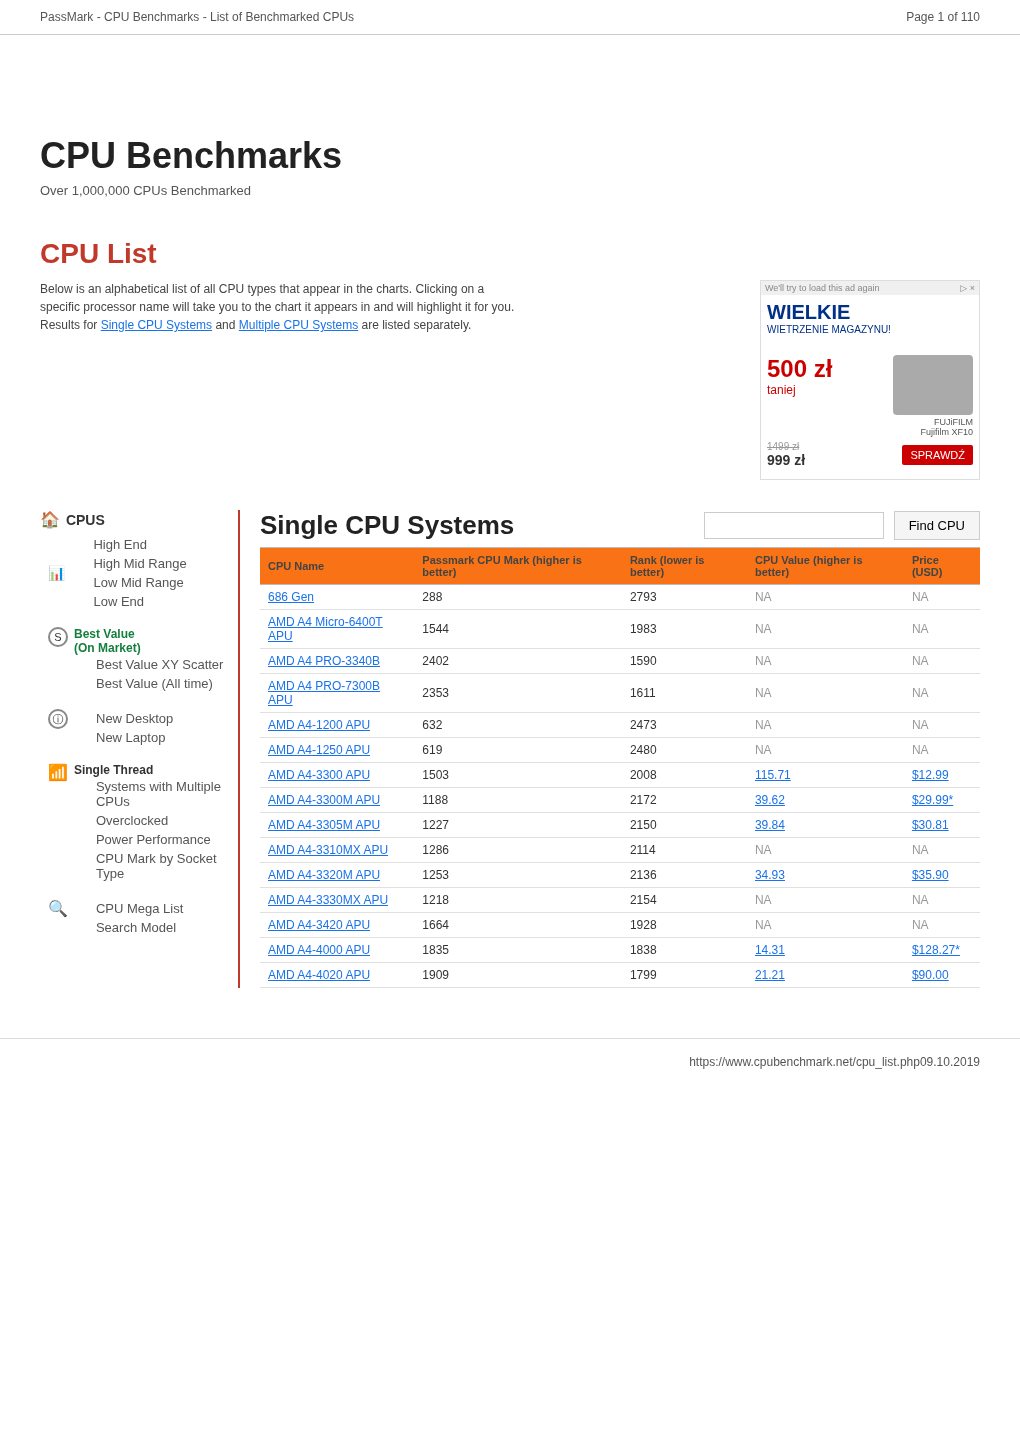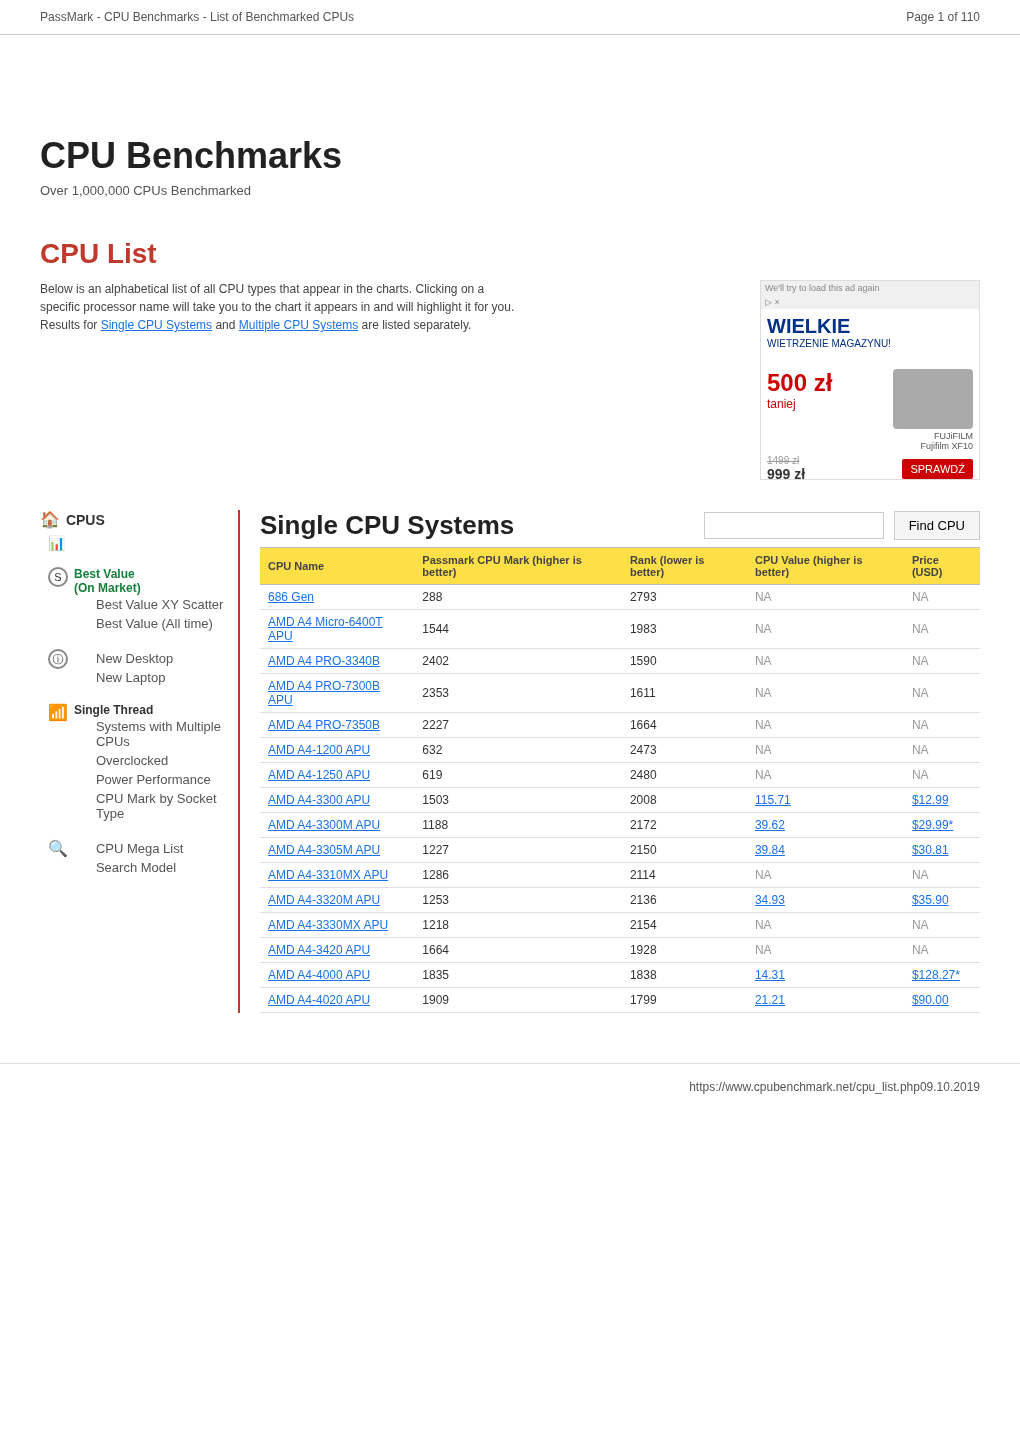--- a/index.html
+++ b/index.html
@@ -12,36 +12,36 @@
     .hero-title { font-size: 36px; font-weight: bold; margin-bottom: 6px; color: #222; margin-top: 80px; }
     .hero-sub { font-size: 13px; color: #555; margin-bottom: 40px; }
 
     .cpu-list-section { margin-top: 30px; }
     .section-title { font-size: 28px; font-weight: bold; color: #c0392b; margin-bottom: 10px; }
     .section-desc { font-size: 12px; color: #444; line-height: 1.5; max-width: 480px; }
     .section-desc a { color: #1a73e8; text-decoration: underline; }
 
     .cpu-list-header { display: flex; justify-content: space-between; align-items: flex-start; margin-bottom: 10px; }
     .ad-block { width: 220px; height: 200px; background: #f0f0f0; border: 1px solid #ddd; overflow: hidden; position: relative; font-size: 11px; color: #333; display: flex; flex-direction: column; }
-    .ad-header { font-size: 10px; color: #888; display: flex; justify-content: space-between; flex-direction: column; }
+    .ad-header { font-size: 10px; color: #888; display: flex; justify-content: space-between; }
 
     .two-col { display: flex; gap: 20px; margin-top: 20px; }
 
     .sidebar { width: 200px; flex-shrink: 0; font-size: 13px; }
     .sidebar-section { margin-bottom: 16px; }
     .sidebar-header { display: flex; align-items: center; gap: 6px; font-weight: bold; font-size: 14px; color: #333; margin-bottom: 6px; }
     .sidebar-item { padding: 2px 0 2px 22px; color: #555; cursor: pointer; }
 
     .main-table-area { flex: 1; }
     .table-header-row { display: flex; justify-content: space-between; align-items: center; margin-bottom: 6px; }
     .section-main-title { font-size: 26px; font-weight: bold; color: #222; }
     .find-cpu-btn { background: #f5f5f5; border: 1px solid #ccc; padding: 6px 14px; font-size: 13px; cursor: pointer; }
 
     table { width: 100%; border-collapse: collapse; font-size: 12px; }
-    thead th { border-top: 1px solid #bbb; border-bottom: 1px solid #bbb; padding: 6px 8px; text-align: left; font-size: 11px; color: #444; background: #fde047; }
+    thead th { border-top: 1px solid #bbb; border-bottom: 1px solid #bbb; padding: 6px 8px; text-align: left; font-size: 11px; color: #444; background: #f97316; }
     tbody tr { border-bottom: 1px solid #e0e0e0; }
     tbody td { padding: 5px 8px; }
     tbody td a { color: #1a73e8; text-decoration: underline; }
     tbody td.na { color: #999; }
 
     .page-footer { display: flex; justify-content: flex-end; padding: 16px 40px; font-size: 12px; color: #555; border-top: 1px solid #ddd; margin-top: 30px; }
   </style>
 </head>
 <body>
 
@@ -100,20 +100,26 @@
 
       <div class="sidebar" style="border-right:2px solid #c0392b;padding-right:10px;">
         <div class="sidebar-section">
           <div class="sidebar-header">
             <span style="font-size:16px;">🏠</span>
             <span>CPUS</span>
           </div>
           <div style="padding-left:8px;">
             <div style="display:flex;align-items:center;gap:6px;margin-bottom:4px;">
               <span style="font-size:14px;">📊</span>
+              <div>
+                <div class="sidebar-item">High End</div>
+                <div class="sidebar-item">High Mid Range</div>
+                <div class="sidebar-item">Low Mid Range</div>
+                <div class="sidebar-item">Low End</div>
+              </div>
             </div>
           </div>
         </div>
 
         <div class="sidebar-section">
           <div style="display:flex;align-items:flex-start;gap:6px;padding-left:8px;">
             <span style="font-size:16px;border:2px solid #888;border-radius:50%;width:20px;height:20px;display:flex;align-items:center;justify-content:center;font-size:11px;flex-shrink:0;">S</span>
             <div>
               <div style="font-weight:bold;font-size:12px;color:#15803d;">Best Value<br>(On Market)</div>
               <div class="sidebar-item">Best Value XY Scatter</div>
@@ -198,27 +204,20 @@
                 <td class="na">NA</td>
               </tr>
               <tr>
                 <td><a href="#">AMD A4 PRO-7300B APU</a></td>
                 <td>2353</td>
                 <td>1611</td>
                 <td class="na">NA</td>
                 <td class="na">NA</td>
               </tr>
               <tr>
-                <td><a href="#">AMD A4 PRO-7350B</a></td>
-                <td>2227</td>
-                <td>1664</td>
-                <td class="na">NA</td>
-                <td class="na">NA</td>
-              </tr>
-              <tr>
                 <td><a href="#">AMD A4-1200 APU</a></td>
                 <td>632</td>
                 <td>2473</td>
                 <td class="na">NA</td>
                 <td class="na">NA</td>
               </tr>
               <tr>
                 <td><a href="#">AMD A4-1250 APU</a></td>
                 <td>619</td>
                 <td>2480</td>

